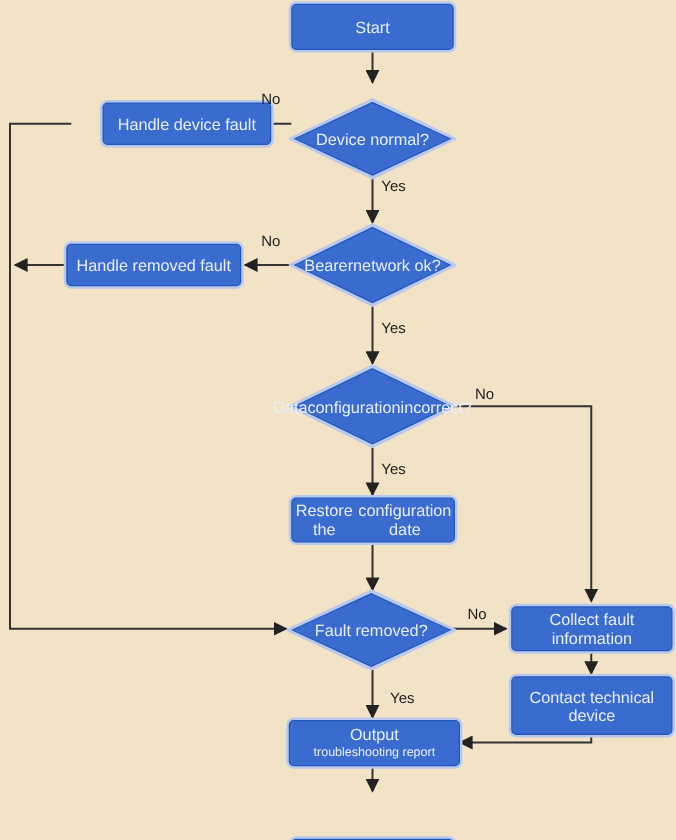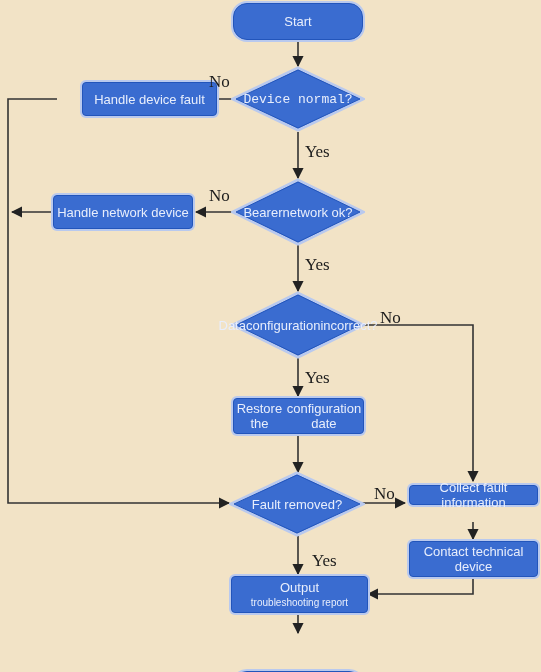--- a/index.html
+++ b/index.html
@@ -36,21 +36,21 @@
     z-index: 3;
   }
   
   .boxshape {
     background: #3a6cd0;
     border: 1px solid #2255bb;
     box-shadow: 0 0 0 2px #b9c9ee;
     border-radius: 4px;
   }
   .terminator {
-    border-radius: 14px;
+    border-radius: 4px;
     box-shadow: 0 0 0 2px #b9c9ee;
   }
   .diamond-wrap {
     position: absolute;
     z-index: 3;
   }
   .diamond-wrap svg {
     position: absolute;
     left: 0;
     top: 0;
@@ -65,22 +65,22 @@
     align-items: center;
     justify-content: center;
     text-align: center;
     color: #e8eefc;
     font-size: 13px;
     line-height: 15px;
     pointer-events: none;
   }
   .edge-label {
     position: absolute;
-    font-family: Liberation Serif, serif;
-    font-size: 17px;
+    font-family: Liberation Sans, sans-serif;
+    font-size: 12px;
     color: #1c1c1c;
     z-index: 4;
     white-space: nowrap;
   }
   .nowrap-tight {
     font-size: 10px;
   }
 </style>
 </head>
 <body>
@@ -124,21 +124,21 @@
       <path d="M 298,613 L 298,633"></path>
 
       <path d="M 57,99 L 8,99 L 8,503 L 229,503"></path>
     </g>
   </svg>
 
   <div class="node boxshape terminator" style="left:233px; top:3px; width:130px; height:37px;">
     <span>Start</span>
   </div>
 
-  <div class="diamond-wrap" style="left:231px; top:66px; width:134px; height:66px;font-family:Liberation Mono, monospace;">
+  <div class="diamond-wrap" style="left:231px; top:78px; width:134px; height:66px;">
     <svg width="134" height="66" viewBox="0 0 134 66" xmlns="http://www.w3.org/2000/svg">
       <polygon points="67,2 132,33 67,64 2,33" fill="#3a6cd0" stroke="#b9c9ee" stroke-width="3"></polygon>
       <polygon points="67,4 129,33 67,62 5,33" fill="none" stroke="#2255bb" stroke-width="1"></polygon>
     </svg>
     <div class="diamond-label">Device normal?</div>
   </div>
 
   <div class="node boxshape" style="left:57px; top:82px; width:135px; height:34px;margin-left:25px;">
     <span>Handle device fault</span>
   </div>
@@ -148,21 +148,21 @@
       <polygon points="67,2 132,34 67,66 2,34" fill="#3a6cd0" stroke="#b9c9ee" stroke-width="3"></polygon>
       <polygon points="67,4 129,34 67,64 5,34" fill="none" stroke="#2255bb" stroke-width="1"></polygon>
     </svg>
     <div class="diamond-label" style="flex-direction:row;">
       <span>Bearer</span>
       <span>network ok?</span>
     </div>
   </div>
 
   <div class="node boxshape" style="left:53px; top:195px; width:140px; height:34px;">
-    <span>Handle network device</span>
+    <span>Handle removed fault</span>
   </div>
 
   <div class="diamond-wrap" style="left:231px; top:291px; width:134px; height:68px;">
     <svg width="134" height="68" viewBox="0 0 134 68" xmlns="http://www.w3.org/2000/svg">
       <polygon points="67,2 132,34 67,66 2,34" fill="#3a6cd0" stroke="#b9c9ee" stroke-width="3"></polygon>
       <polygon points="67,4 129,34 67,64 5,34" fill="none" stroke="#2255bb" stroke-width="1"></polygon>
     </svg>
     <div class="diamond-label" style="flex-direction:row;">
       <span>Data</span>
       <span>configuration</span>
@@ -176,26 +176,26 @@
   </div>
 
   <div class="diamond-wrap" style="left:229px; top:471px; width:136px; height:66px;">
     <svg width="136" height="66" viewBox="0 0 136 66" xmlns="http://www.w3.org/2000/svg">
       <polygon points="68,2 134,33 68,64 2,33" fill="#3a6cd0" stroke="#b9c9ee" stroke-width="3"></polygon>
       <polygon points="68,4 131,33 68,62 5,33" fill="none" stroke="#2255bb" stroke-width="1"></polygon>
     </svg>
     <div class="diamond-label">Fault removed?</div>
   </div>
 
-  <div class="node boxshape" style="left:409px; top:485px; width:129px; height:20px; flex-direction:column;text-align:center;">
+  <div class="node boxshape" style="left:409px; top:485px; width:129px; height:36px; flex-direction:column;text-align:center;">
     <span>Collect fault</span>
     <span>information</span>
   </div>
 
-  <div class="node boxshape" style="left:409px; top:541px; width:129px; height:36px; flex-direction:column;">
+  <div class="node boxshape" style="left:409px; top:541px; width:129px; height:47px; flex-direction:column;">
     <span>Contact technical</span>
     <span>device</span>
   </div>
 
   <div class="node boxshape" style="left:231px; top:576px; width:137px; height:37px; flex-direction:column;">
     <span>Output</span>
     <span class="nowrap-tight">troubleshooting report</span>
   </div>
 
   <div class="node boxshape terminator" style="left:233px; top:634px; width:130px; height:35px;margin-top:37px;">

